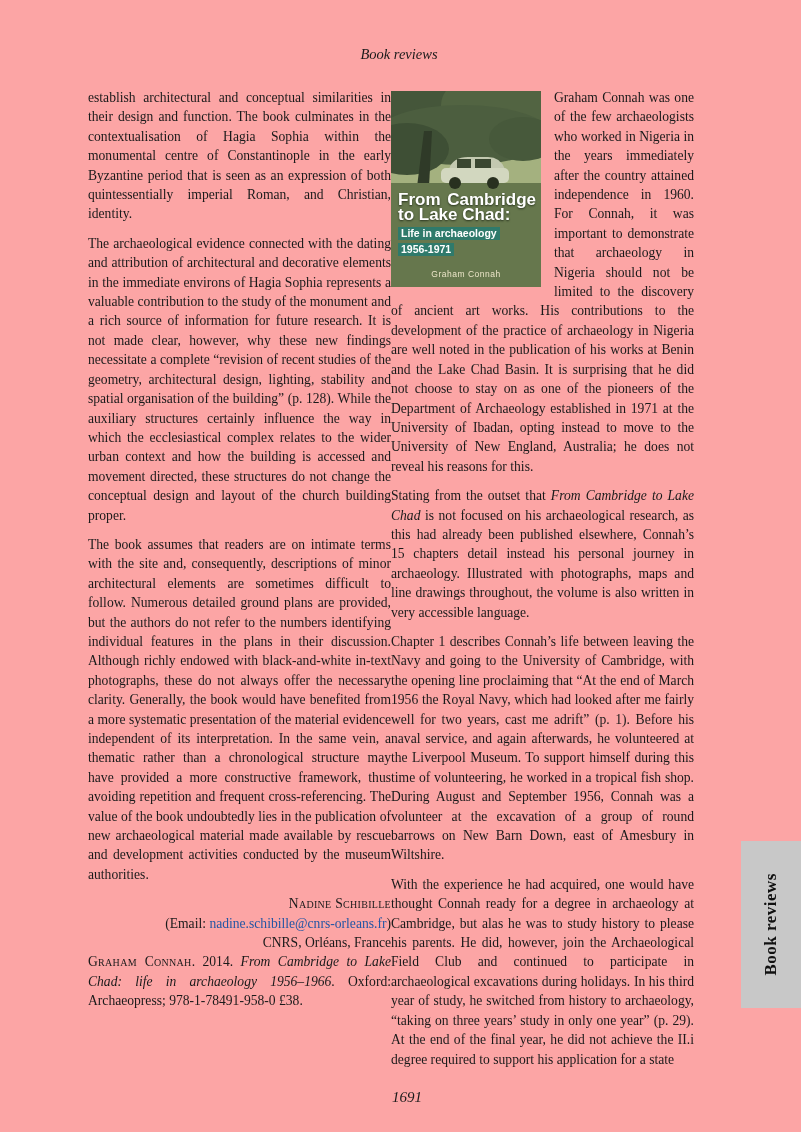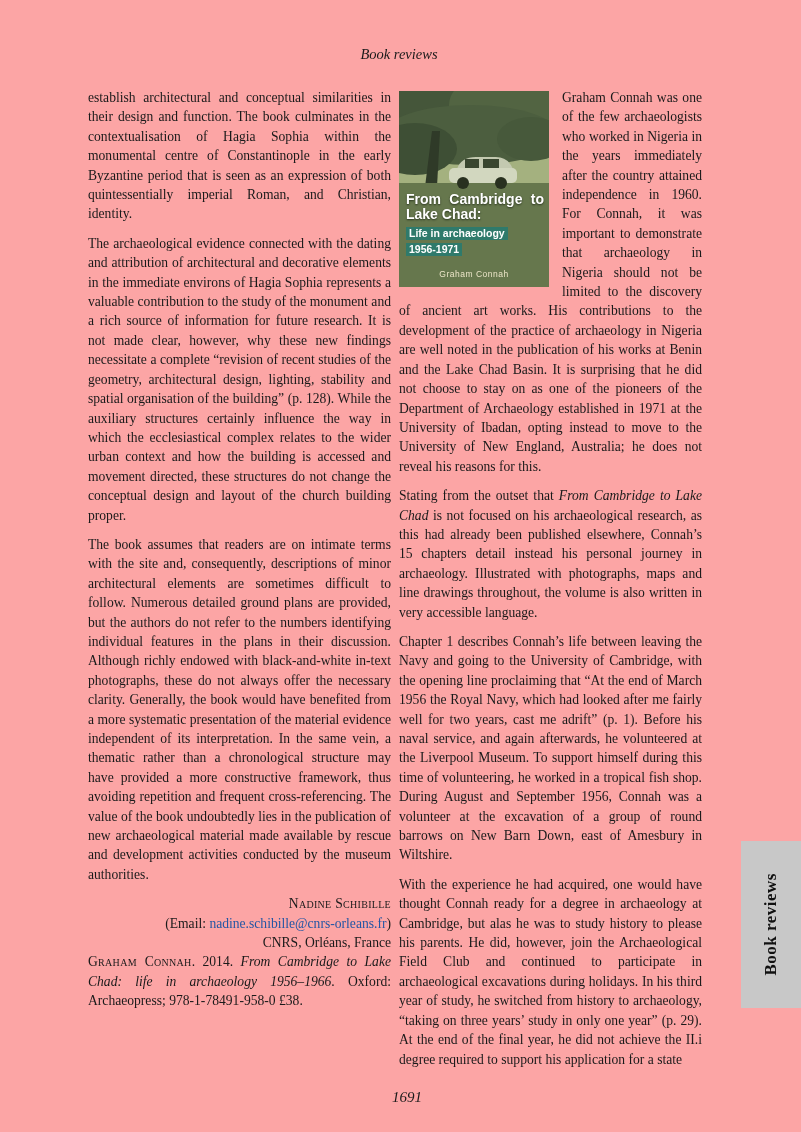--- a/index.html
+++ b/index.html
@@ -16,21 +16,21 @@
     position: absolute;
     top: 46px; left: 88px; width: 622px;
     text-align: center;
     font-style: italic;
     font-size: 14.5px;
   }
   .columns {
     position: absolute;
     top: 88px; left: 88px; width: 622px;
     display: flex;
-    gap: 8px;
+    gap: 0;
     align-items: flex-start;
   }
   .col {
     width: 303px;
     font-size: 13.6px;
     line-height: 19.4px;
     text-align: justify;
   }
   .col p { margin: 0 0 10px 0; }
   .smallcaps { font-variant: small-caps; letter-spacing: 0.3px; }
@@ -56,21 +56,21 @@
     background: #6e7f55;
     overflow: hidden;
   }
   .cover svg { position: absolute; top: 0; left: 0; }
   .cover-title {
     position: absolute;
     top: 101px; left: 7px; right: 5px;
     color: #ffffff;
     font-family: "Liberation Sans", "DejaVu Sans", sans-serif;
     font-weight: bold;
-    font-size: 14px;
+    font-size: 17px;
     line-height: 15px;
     text-shadow: 0 1px 2px rgba(20,30,15,0.75);
   }
   .cover-subtitle, .cover-years {
     position: absolute;
     left: 7px;
     font-family: "Liberation Sans", "DejaVu Sans", sans-serif;
     font-size: 10.5px;
     line-height: 13px;
     font-weight: bold;

